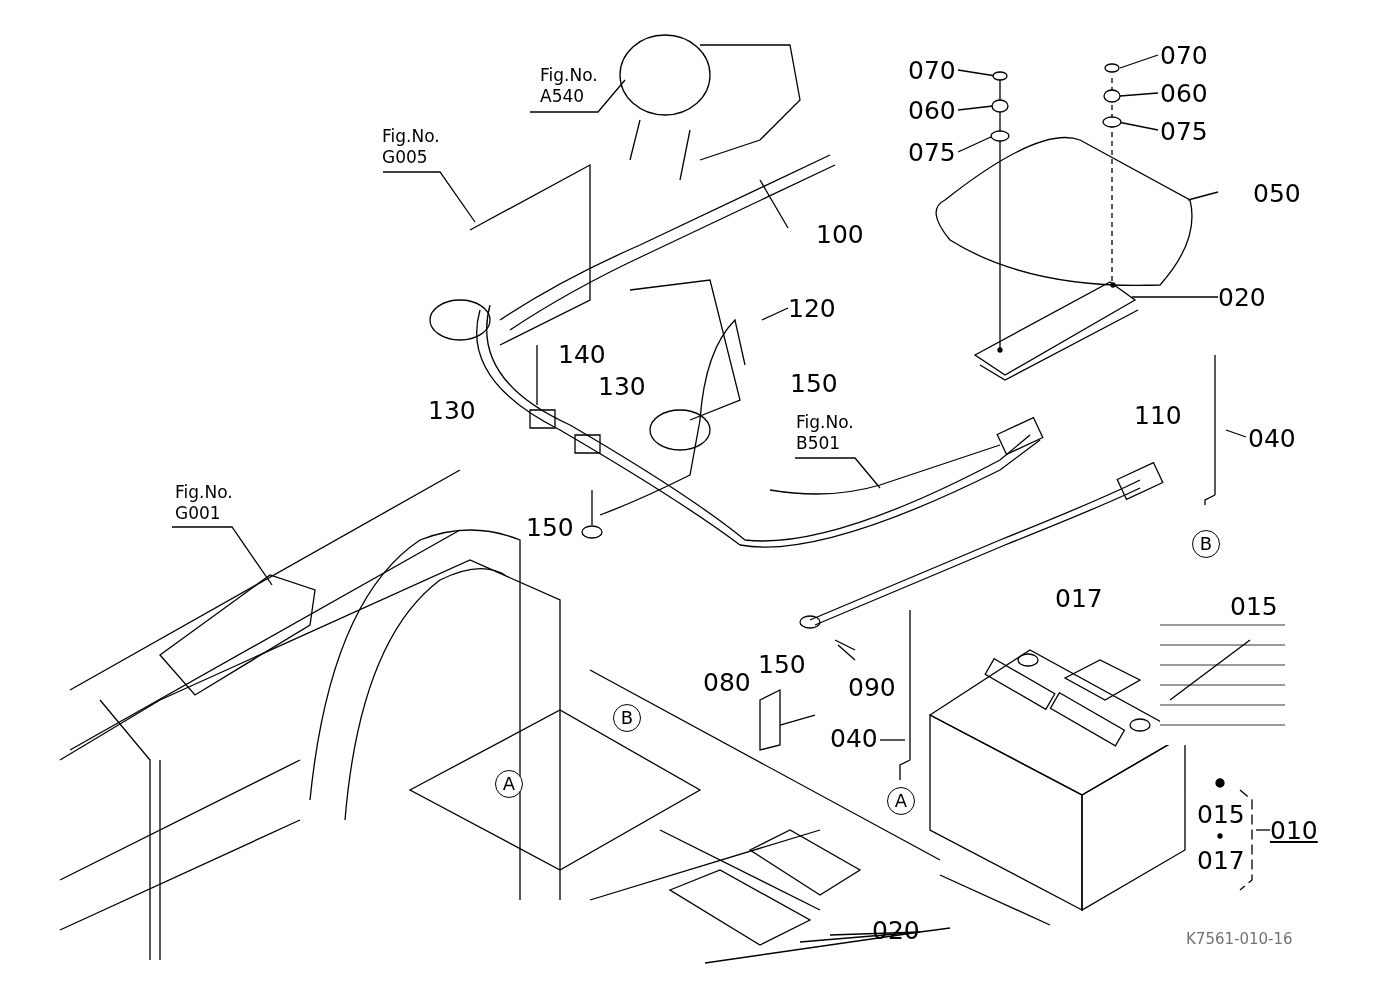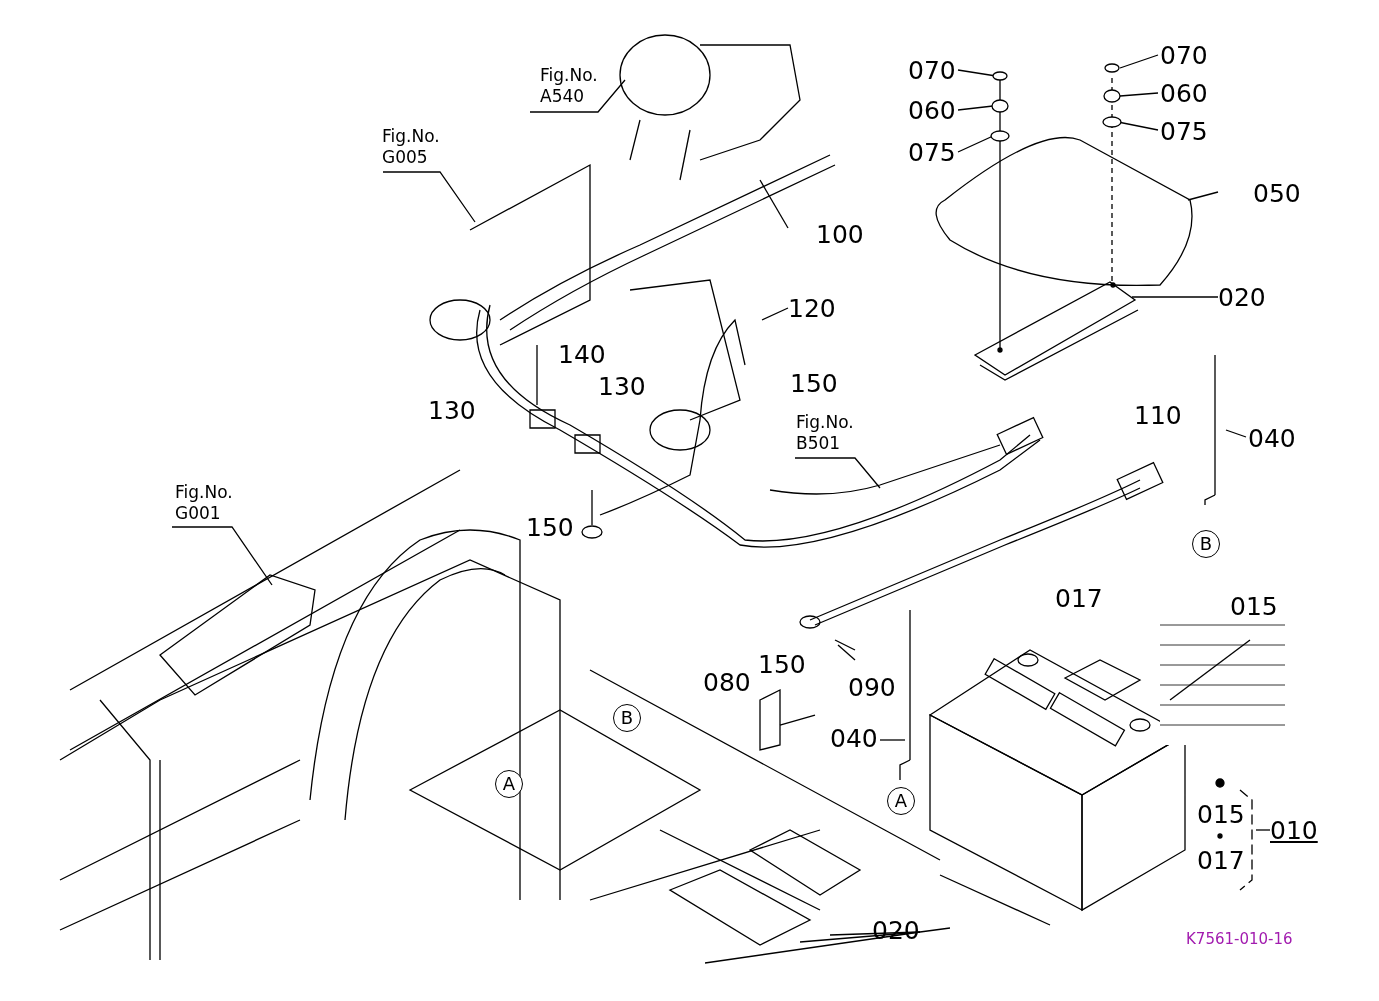--- a/index.html
+++ b/index.html
@@ -1,20 +1,20 @@
 <!DOCTYPE html>
 <html><head>
 <meta charset="utf-8">
 <style>
   html, body { margin:0; padding:0; background:#ffffff; }
   body { width:1379px; height:1001px; position:relative; overflow:hidden; font-family:"DejaVu Sans", sans-serif; }
   #diagram { position:absolute; left:0; top:0; width:1379px; height:1001px; }
   .lbl { position:absolute; font-size:25px; color:#000; line-height:1; letter-spacing:0px; white-space:nowrap; }
   .fig { position:absolute; font-size:17px; color:#000000; line-height:1.25; white-space:nowrap; }
-  .code { position:absolute; font-size:15px; color:#a21caf; white-space:nowrap; }
+  .code { position:absolute; font-size:15px; color:#737373; white-space:nowrap; }
   .circ { position:absolute; width:26px; height:26px; border:1.5px solid #000; border-radius:50%; font-size:18px; text-align:center; line-height:26px; color:#000; background:#fff; }
   svg line, svg path, svg polyline, svg polygon, svg rect, svg ellipse, svg circle { vector-effect: non-scaling-stroke; }
 </style>
 </head>
 <body>
 
 <svg id="diagram" viewBox="0 0 1379 1001" xmlns="http://www.w3.org/2000/svg" fill="none" stroke="#000" stroke-width="1.3">
 
   <g>
     <polyline points="530,112 598,112 625,80"></polyline>

